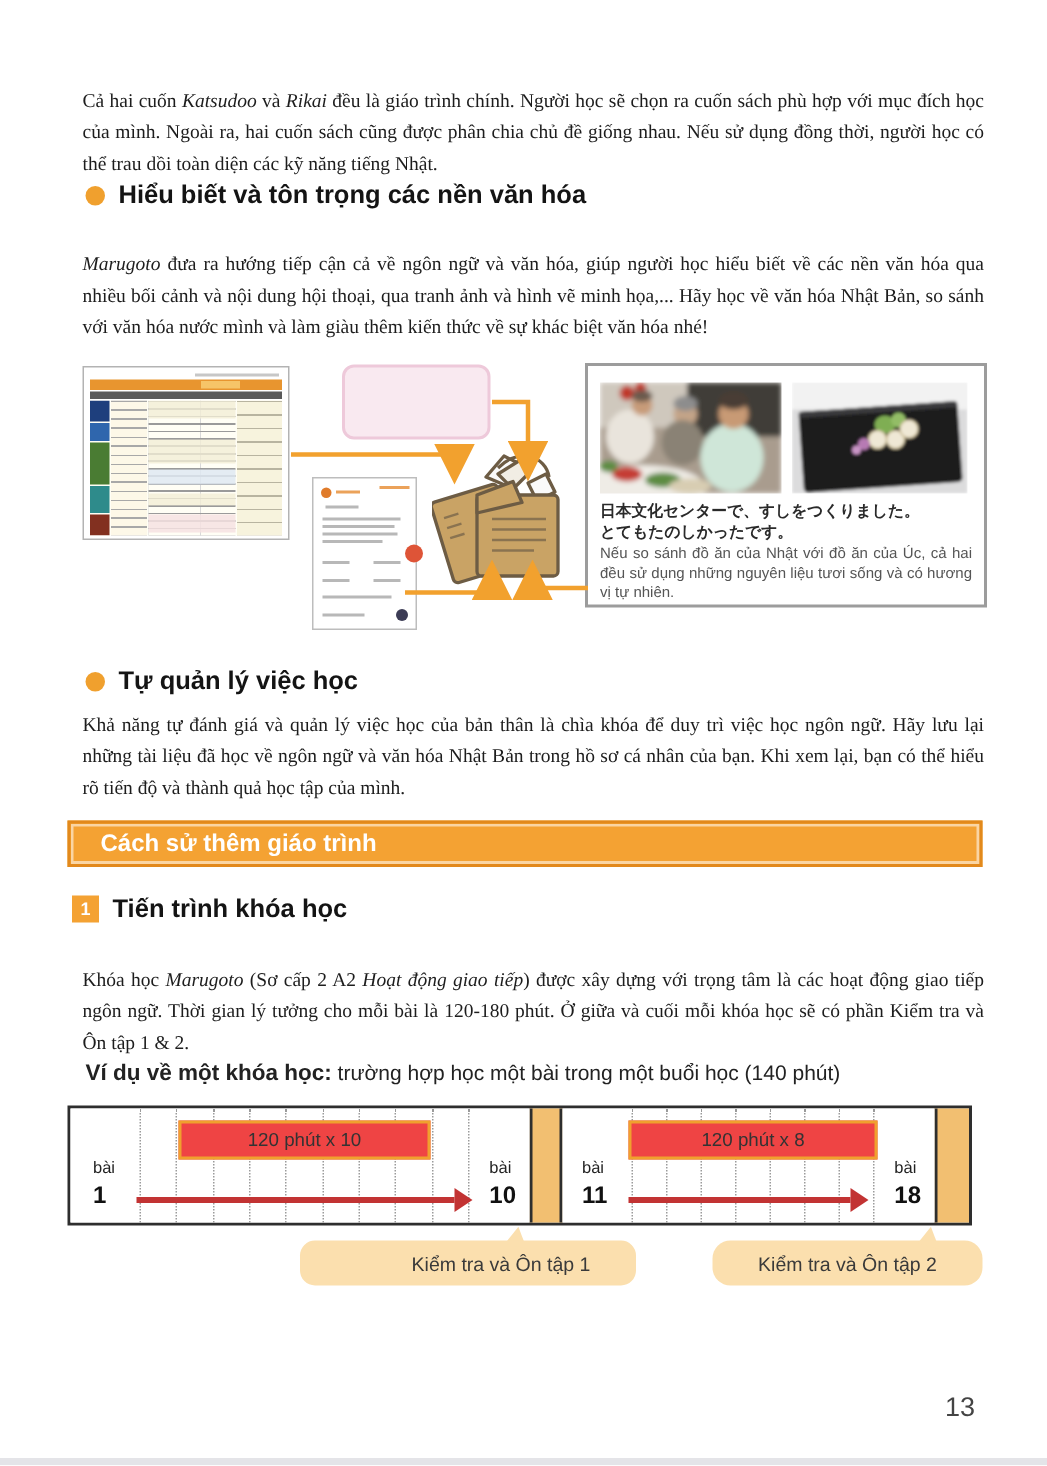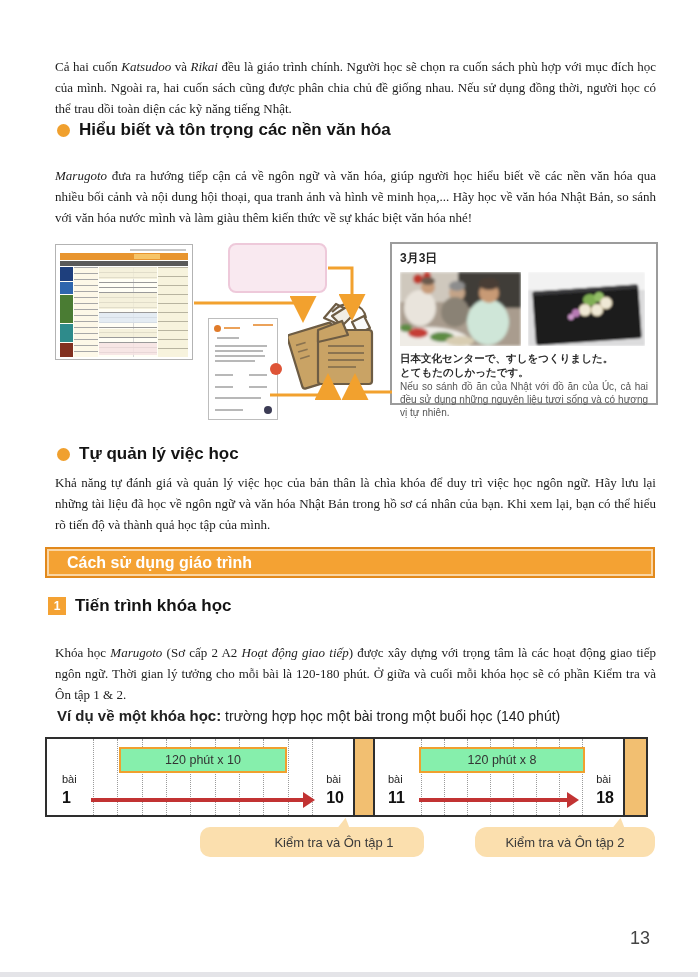--- a/index.html
+++ b/index.html
@@ -65,21 +65,21 @@
            border:2px solid #2e2e2e;font-family:"Liberation Sans",sans-serif;}
   .seg{position:relative;height:100%;box-sizing:border-box;background:#fff;}
   .seg1{width:306px;}
   .seg2{width:248px;}
   .strip{width:22px;height:100%;background:#f2bf71;border-left:2px solid #2e2e2e;
          border-right:2px solid #2e2e2e;box-sizing:border-box;flex:0 0 auto;}
   .strip.last{border-right:none;width:23px;}
   .dotcols{position:absolute;left:46px;right:40px;top:0;bottom:0;display:flex;}
   .dotcols i{flex:1;border-right:1px dotted #9b9b9b;}
   .dotcols i:first-child{border-left:1px dotted #9b9b9b;}
-  .durbox{position:absolute;top:8px;height:26px;background:#86efac;border:2px solid #f0a02e;
+  .durbox{position:absolute;top:8px;height:26px;background:#ef4444;border:2px solid #f0a02e;
           box-sizing:border-box;z-index:2;display:flex;align-items:center;justify-content:center;
           font-size:12.5px;color:#333;}
   .seg1 .durbox{left:72px;width:168px;}
   .seg2 .durbox{left:44px;width:166px;}
   .rline{position:absolute;top:59px;height:3.5px;background:#c23333;z-index:2;}
   .rhead{position:absolute;top:52.5px;width:0;height:0;border-left:12px solid #c23333;
          border-top:8.5px solid transparent;border-bottom:8.5px solid transparent;z-index:2;}
   .lab{position:absolute;z-index:2;line-height:1;}
   .lab .w{font-size:11px;color:#222;}
   .lab .n{font-size:16px;font-weight:bold;color:#111;margin-top:5px;}
@@ -172,21 +172,20 @@
         <rect x="30" y="34" width="54" height="54" rx="3"></rect>
         <polygon points="30,34 54,25 60,39 30,46"></polygon>
         <line x1="40" y1="50" x2="76" y2="50" stroke="#8a7350" stroke-width="1.8"></line>
         <line x1="40" y1="57" x2="76" y2="57" stroke="#8a7350" stroke-width="1.8"></line>
         <line x1="40" y1="64" x2="76" y2="64" stroke="#8a7350" stroke-width="1.8"></line>
         <line x1="40" y1="71" x2="68" y2="71" stroke="#8a7350" stroke-width="1.8"></line>
       </g>
     </svg>
 
     <div class="abs diary">
-      <div class="diary-date">3月3日</div>
       <div class="diary-photos">
         <svg width="121" height="74" viewBox="0 0 121 74">
           <defs>
               <filter id="b1">
                 <feGaussianBlur stdDeviation="1.8"></feGaussianBlur>
               </filter>
             </defs>
           <g filter="url(#b1)">
             <rect width="121" height="74" fill="#a99c8e"></rect>
             <rect x="58" y="0" width="63" height="36" fill="#413c37"></rect>
@@ -253,21 +252,21 @@
   </div>
 
   <div class="abs bullet-head" style="left:57px;top:444px;">
     <span class="dot"></span>
     <span>Tự quản lý việc học</span>
   </div>
 
   <p class="abs para" style="left:55px;top:460px;">Khả năng tự đánh giá và quản lý việc học của bản thân là chìa khóa để duy trì việc học ngôn ngữ. Hãy lưu lại những tài liệu đã học về ngôn ngữ và văn hóa Nhật Bản trong hồ sơ cá nhân của bạn. Khi xem lại, bạn có thể hiểu rõ tiến độ và thành quả học tập của mình.</p>
 
   <div class="abs banner">
-    <span>Cách sử dụng giáo trình</span>
+    <span>Cách sử thêm giáo trình</span>
   </div>
 
   <div class="abs sec1">
     <span class="badge">1</span>
     <span class="h">Tiến trình khóa học</span>
   </div>
 
   <p class="abs para" style="left:55px;top:630px;"><span>Khóa học </span><i>Marugoto</i><span> (Sơ cấp 2 A2 </span><i>Hoạt động giao tiếp</i><span>) được xây dựng với trọng tâm là các hoạt động giao tiếp ngôn ngữ. Thời gian lý tưởng cho mỗi bài là 120-180 phút. Ở giữa và cuối mỗi khóa học sẽ có phần Kiểm tra và Ôn tập 1 &amp; 2.</span></p>
 
   <div class="abs example"><b>Ví dụ về một khóa học:</b><span> trường hợp học một bài trong một buổi học (140 phút)</span></div>

